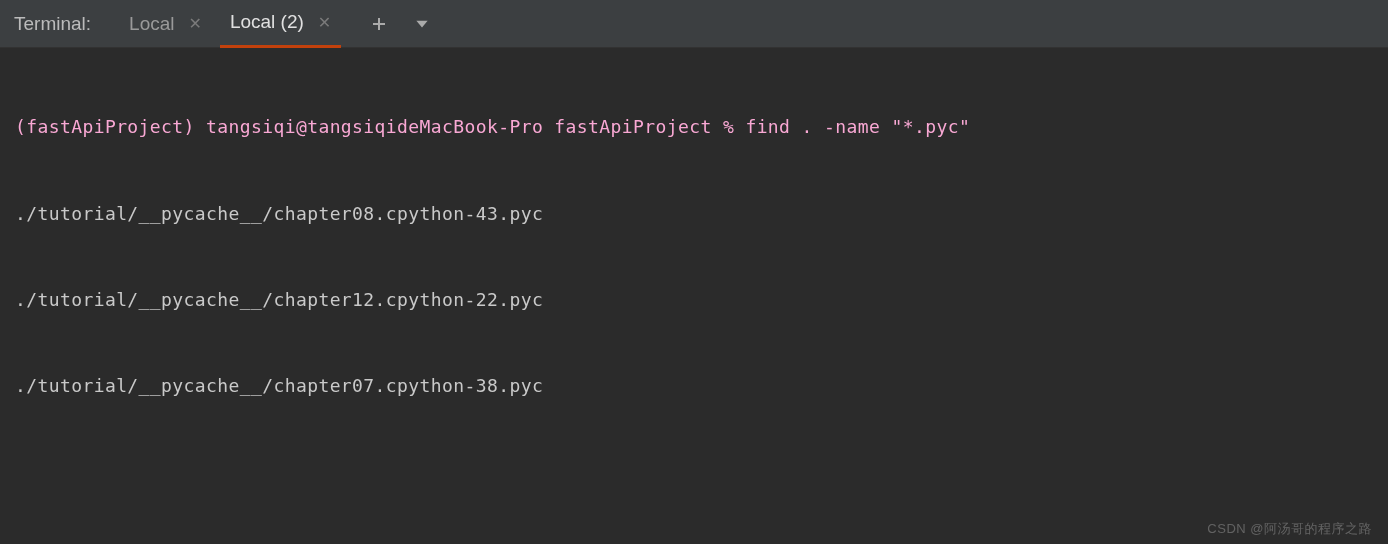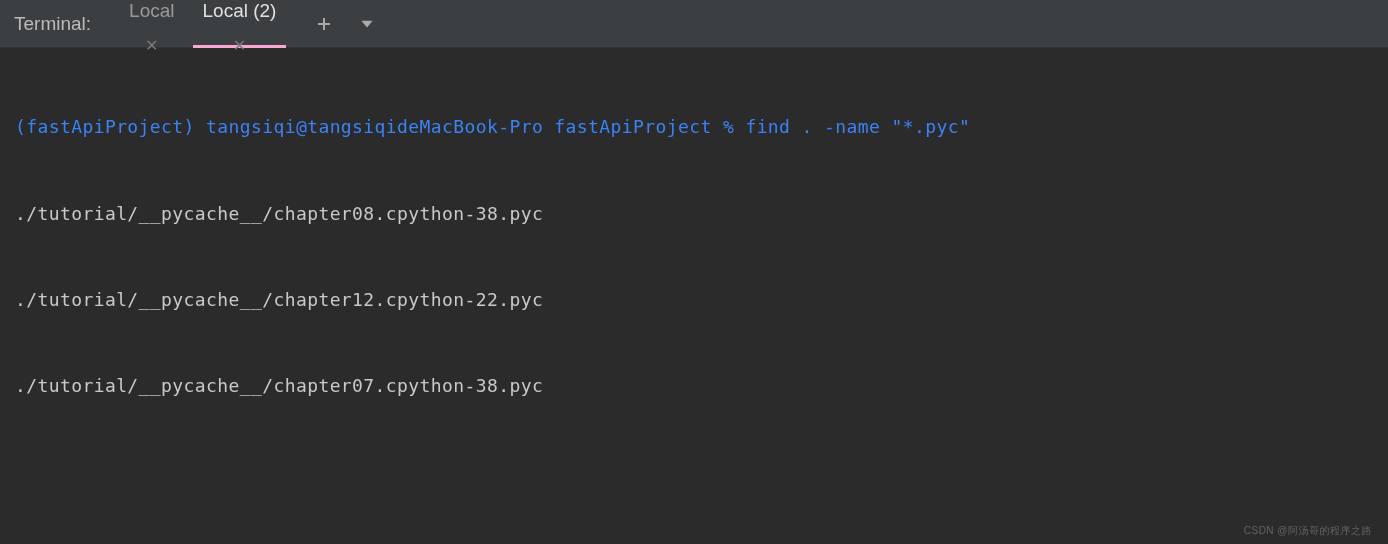--- a/index.html
+++ b/index.html
@@ -34,25 +34,24 @@
       margin-right: 20px;
     }
     .tab {
       display: flex;
       align-items: center;
       padding: 0 10px;
       height: 48px;
       gap: 14px;
       cursor: pointer;
       color: #9a9a9a;
-      flex-direction: column;
     }
     .tab.active {
       color: #e0e0e0;
-      border-bottom: 3px solid #f9a8d4;
+      border-bottom: 3px solid #c2410c;
       padding-bottom: 0;
       box-sizing: border-box;
     }
     .tab .close-x {
       color: #7a7a7a;
       font-size: 16px;
       font-weight: 300;
     }
     .toolbar-actions {
       display: flex;
@@ -69,31 +68,31 @@
     }
     .terminal-body {
       padding: 14px 15px 8px 15px;
       line-height: 2.4;
       font-size: 18px;
       letter-spacing: 0.4px;
       color: #c9c9c9;
       white-space: pre;
     }
     .cmd-line {
-      color: #3b82f6;
+      color: #f9a8d4;
     }
     .output-line {
       color: #c9c9c9;
     }
     .watermark {
       position: absolute;
       right: 16px;
       bottom: 6px;
       font-family: -apple-system, BlinkMacSystemFont, "Segoe UI", sans-serif;
-      font-size: 10px;
+      font-size: 13px;
       color: rgba(200,200,200,0.35);
       letter-spacing: 0.5px;
     }
   </style>
 </head>
 <body>
 
 <div class="toolbar">
   <span class="toolbar-label">Terminal:</span>
 
@@ -116,21 +115,21 @@
     <span class="icon-btn">
       <svg width="18" height="18" viewBox="0 0 16 16">
           <path d="M3 5l5 6 5-6H3z" fill="currentColor"></path>
         </svg>
     </span>
   </div>
 </div>
 
 <div class="terminal-body">
 <div class="cmd-line">(fastApiProject) tangsiqi@tangsiqideMacBook-Pro fastApiProject % find . -name "*.pyc"</div>
-<div class="output-line">./tutorial/__pycache__/chapter08.cpython-38.pyc</div>
+<div class="output-line">./tutorial/__pycache__/chapter08.cpython-43.pyc</div>
 <div class="output-line">./tutorial/__pycache__/chapter12.cpython-22.pyc</div>
 <div class="output-line">./tutorial/__pycache__/chapter07.cpython-38.pyc</div>
 
 
 
 
 
 </div>
 
 <div class="watermark">CSDN @阿汤哥的程序之路</div>

